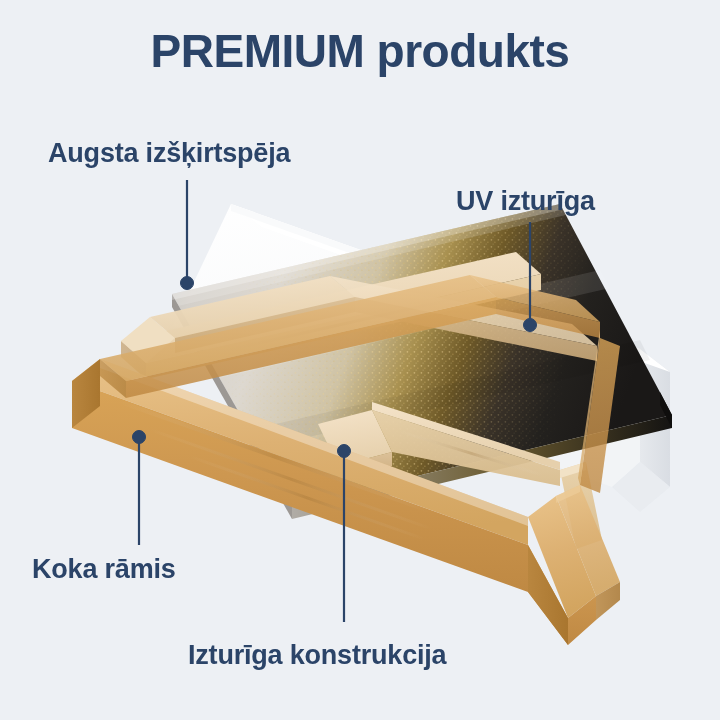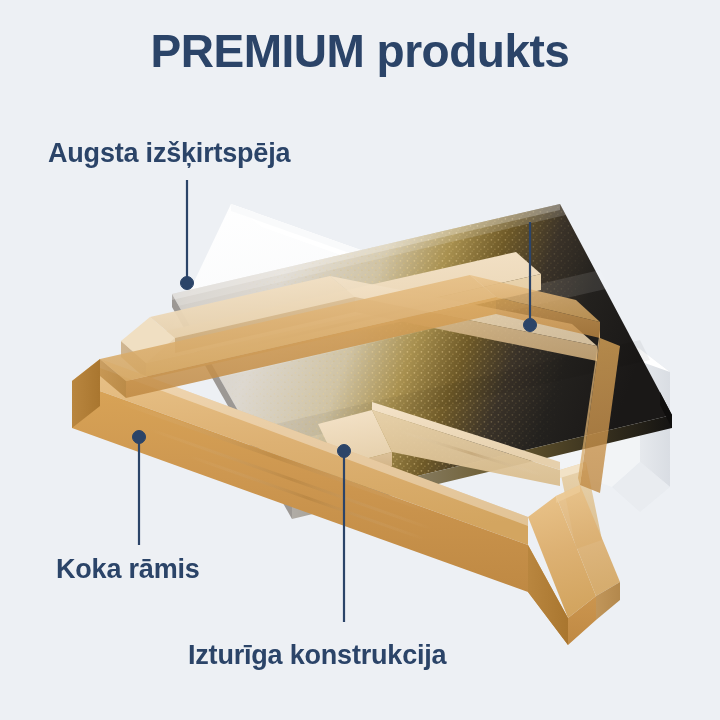--- a/index.html
+++ b/index.html
@@ -30,21 +30,21 @@
   #title {
     left: 0; top: 24px;
     width: 720px;
     text-align: center;
     font-size: 46px;
     line-height: 54px;
     letter-spacing: -0.5px;
   }
   #lbl-res   { left: 48px;  top: 138px; font-size: 27px; }
   #lbl-uv    { left: 456px; top: 186px; font-size: 27px; }
-  #lbl-frame { left: 56px;  top: 554px; font-size: 27px; }
+  #lbl-frame { left: 32px;  top: 554px; font-size: 27px; }
   #lbl-const { left: 188px; top: 640px; font-size: 27px; }
 </style>
 </head>
 <body>
 
 <div id="stage">
 
   <svg id="artwork" viewBox="0 0 720 720">
     <defs>
 
@@ -224,18 +224,19 @@
 
       <line x1="344" y1="451" x2="344" y2="622" stroke-width="2.2"></line>
       <circle cx="344" cy="451" r="6.5"></circle>
     </g>
   </svg>
 
   <div class="label" id="lbl-res">Augsta izšķirtspēja</div>
 
   <div class="label" id="title">PREMIUM produkts</div>
 
+  <div class="label" id="lbl-uv">UV izturīga</div>
 
   <div class="label" id="lbl-frame">Koka rāmis</div>
 
   <div class="label" id="lbl-const">Izturīga konstrukcija</div>
 
 </div>
 
 </body></html>

